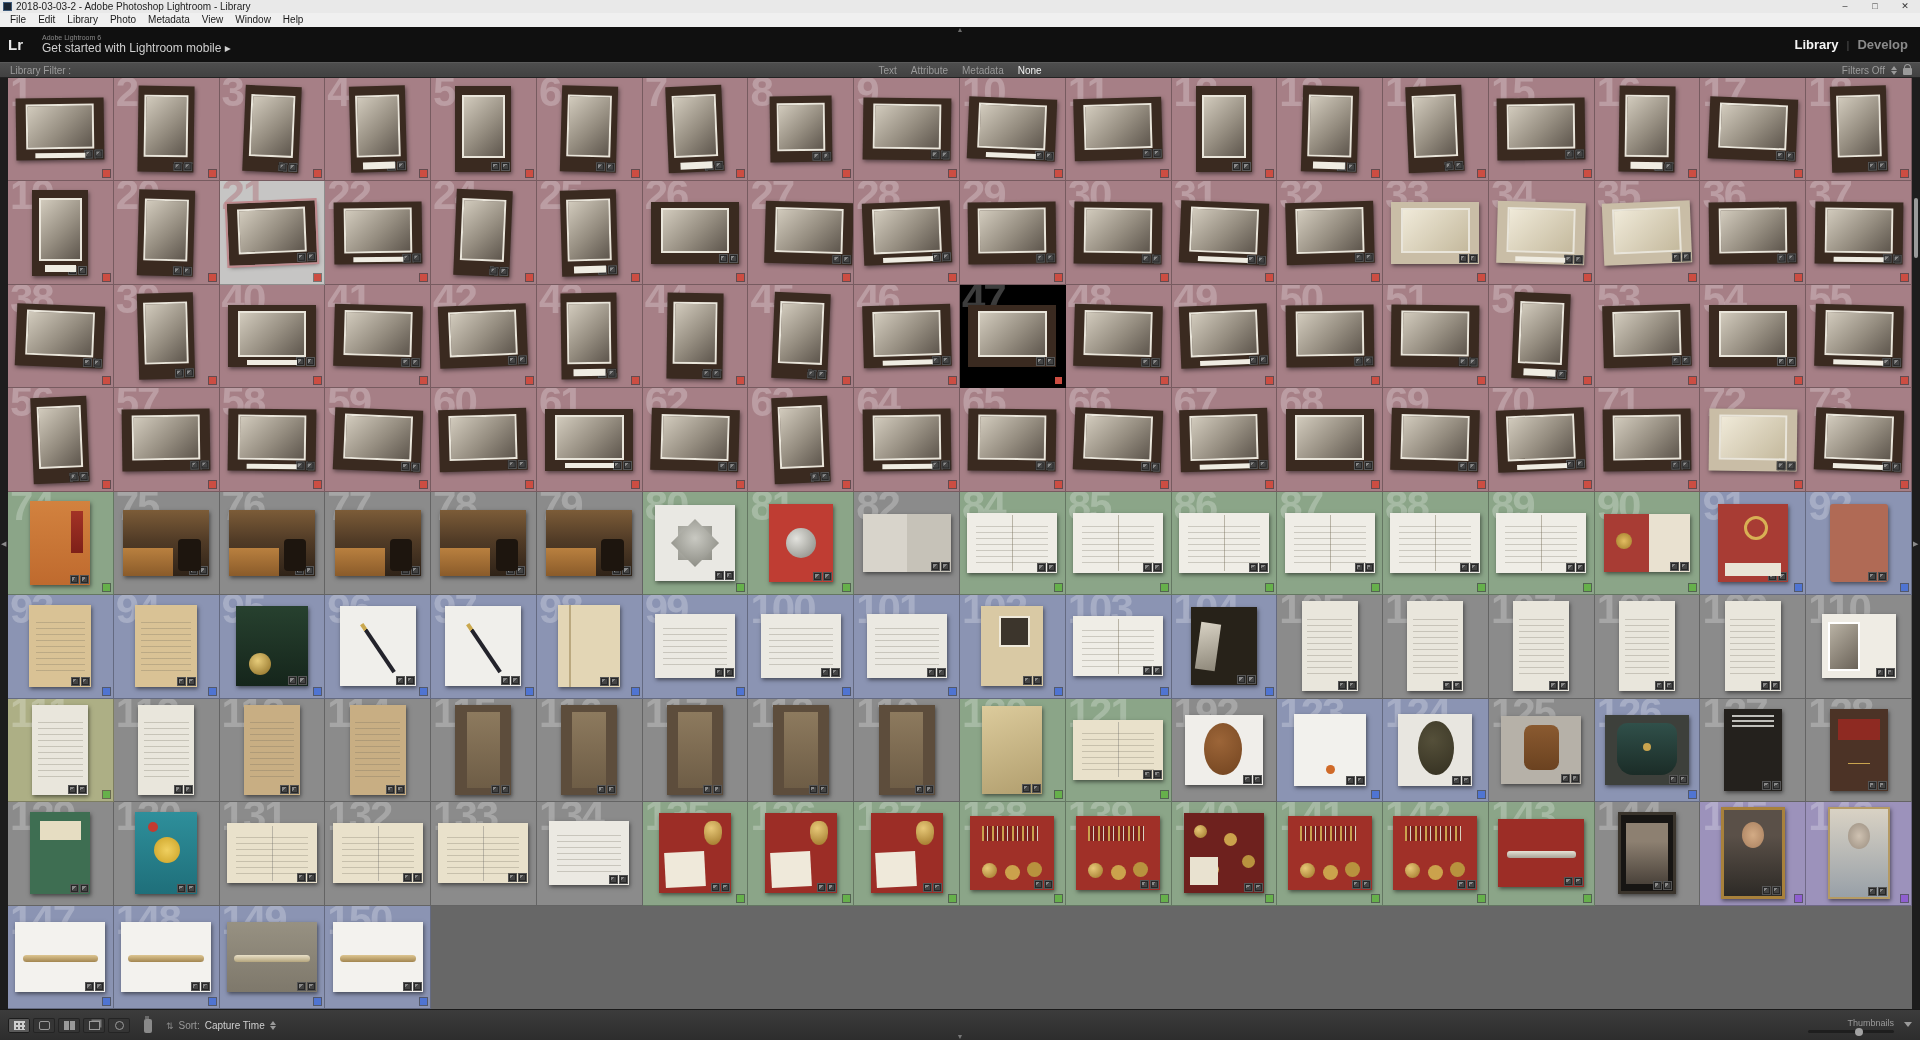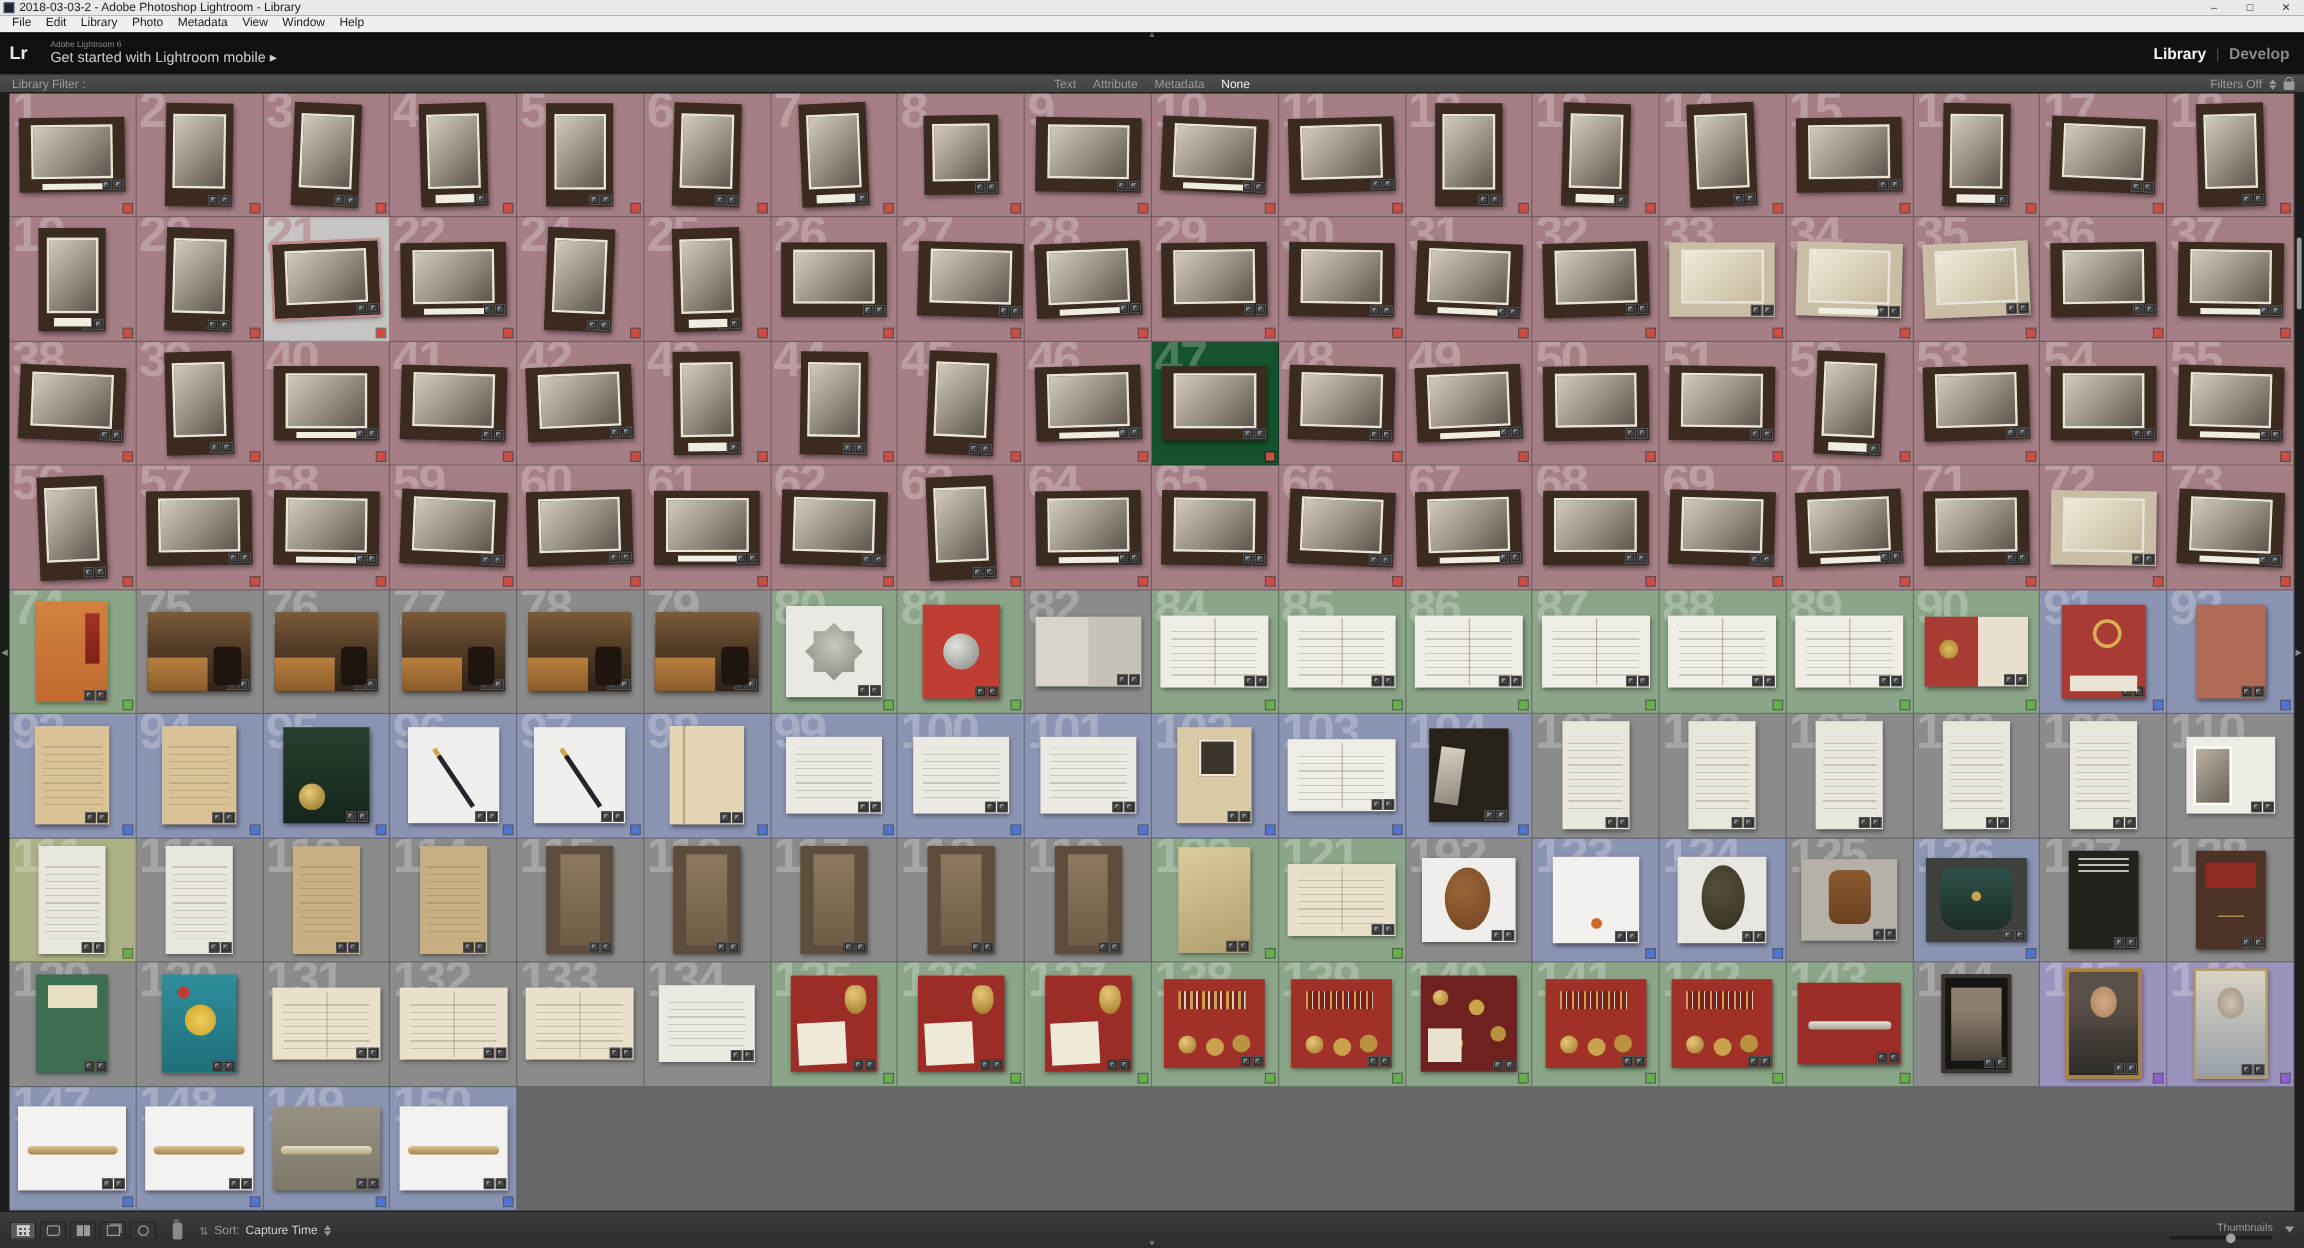--- a/index.html
+++ b/index.html
@@ -764,21 +764,21 @@
       <div class="cell" style="background: rgb(166, 127, 134);">
         <span class="cellnum">46</span>
         <div class="th k-bw-wide cap" style="transform: rotate(-1.6deg);">
           <span class="badges">
             <span class="badge"></span>
             <span class="badge"></span>
           </span>
         </div>
         <span class="chip" style="background: rgb(204, 77, 66);"></span>
       </div>
-      <div class="cell" style="background: #14532d;">
+      <div class="cell" style="background: #000000;">
         <span class="cellnum">47</span>
         <div class="th k-bw-wide" style="transform: rotate(0deg);">
           <span class="badges">
             <span class="badge"></span>
             <span class="badge"></span>
           </span>
         </div>
         <span class="chip" style="background: rgb(204, 77, 66);"></span>
       </div>
       <div class="cell" style="background: rgb(166, 127, 134);">

